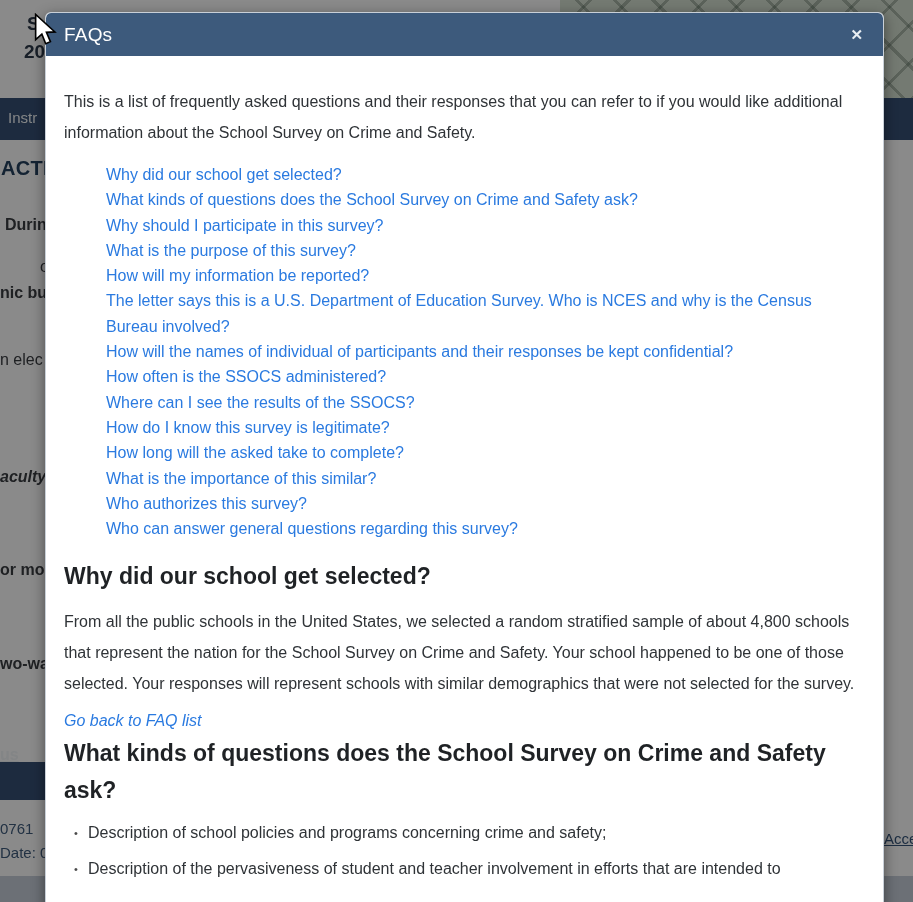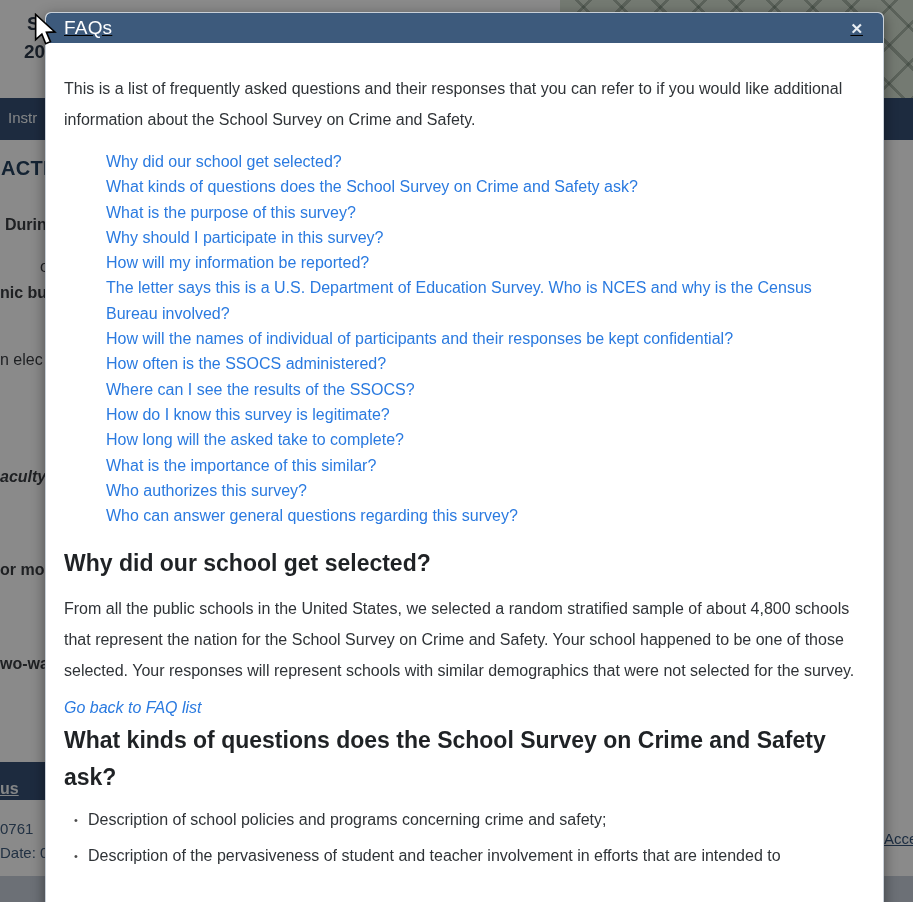--- a/index.html
+++ b/index.html
@@ -16,34 +16,34 @@
       repeating-linear-gradient(-45deg, rgba(70,90,75,.32) 0 3px, transparent 3px 27px); }
   .bg-navbar { position:absolute; left:0; top:98px; width:913px; height:42px; background:#365175; }
   .bg-bar2   { position:absolute; left:0; top:762px; width:860px; height:38px; background:#365175; }
   .bg-footerblock { position:absolute; left:0; top:876px; width:913px; height:26px; background:#c7d0da; }
   .bg .frag { position:absolute; white-space:nowrap; color:#3a3d42; font-size:16px; }
   .bg .frag.b { font-weight:bold; }
   .bg-title { position:absolute; font-weight:bold; font-size:19px; color:#2e3a4a; white-space:nowrap; }
   .bg-navitem { position:absolute; left:8px; top:109px; color:#f2f5f8; font-size:15px; white-space:nowrap; }
   .bg-heading { position:absolute; left:1px; top:157px; font-weight:bold; font-size:20px;
                 color:#26425f; white-space:nowrap; letter-spacing:.3px; }
-  .bg-baritem { position:absolute; left:0; top:780px; color:#f2f5f8; font-size:16px; font-weight:bold;text-decoration:underline; }
+  .bg-baritem { position:absolute; left:0; top:746px; color:#f2f5f8; font-size:16px; font-weight:bold;text-decoration:underline; }
   .bg-foottext { position:absolute; color:#3f5c7d; font-size:15px; white-space:nowrap; }
   .bg-acce { position:absolute; left:884px; top:830px; color:#35547a; font-size:15px;
              text-decoration:underline; white-space:nowrap; }
 
   
   .backdrop { position:absolute; inset:0; background:rgba(0,0,0,.46); }
 
   
   .modal { position:absolute; left:45px; top:12px; width:839px; height:900px;
            background:#fff; border:1px solid #c9d0d8; border-bottom:none;
            border-radius:6px 6px 0 0; box-shadow:0 4px 14px rgba(0,0,0,.45); overflow:hidden; }
-  .modal-header { height:30px; background:#3d5a7c; display:flex; align-items:center;
-                  padding:0 16px 0 18px; border-radius:5px 5px 0 0;text-decoration:underline; }
+  .modal-header { height:43px; background:#3d5a7c; display:flex; align-items:center;
+                  padding:0 16px 0 18px; border-radius:5px 5px 0 0; }
   .modal-title { color:#fff; font-size:19px; font-weight:400; letter-spacing:.2px; }
   .modal-close { margin-left:auto; color:#e9eef3; font-size:15px; font-weight:bold;
                  cursor:pointer; line-height:1; padding:4px; }
   .modal-body { padding:30px 20px 0 18px; color:#2f3337; font-size:16px; }
   .intro { line-height:31px; }
   .faq-list { margin:14px 0 0 42px; }
   .faq-list a { display:block; color:#2a7ae0; text-decoration:none; font-size:16px;
                 line-height:25.3px; cursor:pointer; }
   .sec-h2 { font-size:23px; font-weight:bold; color:#1f2225; margin-top:20px; line-height:30px; }
   .sec-h2.two { margin-top:0; line-height:37px; }
@@ -96,22 +96,22 @@
     <div class="modal-header">
       <span class="modal-title">FAQs</span>
       <span class="modal-close">✕</span>
     </div>
     <div class="modal-body">
       <p class="intro">This is a list of frequently asked questions and their responses that you can refer to if you would like additional information about the School Survey on Crime and Safety.</p>
 
       <div class="faq-list">
           <a>Why did our school get selected?</a>
           <a>What kinds of questions does the School Survey on Crime and Safety ask?</a>
+          <a>Why should I participate in this survey?</a>
           <a>What is the purpose of this survey?</a>
-          <a>Why should I participate in this survey?</a>
           <a>How will my information be reported?</a>
           <a>The letter says this is a U.S. Department of Education Survey. Who is NCES and why is the Census Bureau involved?</a>
           <a>How will the names of individual of participants and their responses be kept confidential?</a>
           <a>How often is the SSOCS administered?</a>
           <a>Where can I see the results of the SSOCS?</a>
           <a>How do I know this survey is legitimate?</a>
           <a>How long will the asked take to complete?</a>
           <a>What is the importance of this similar?</a>
           <a>Who authorizes this survey?</a>
           <a>Who can answer general questions regarding this survey?</a>

